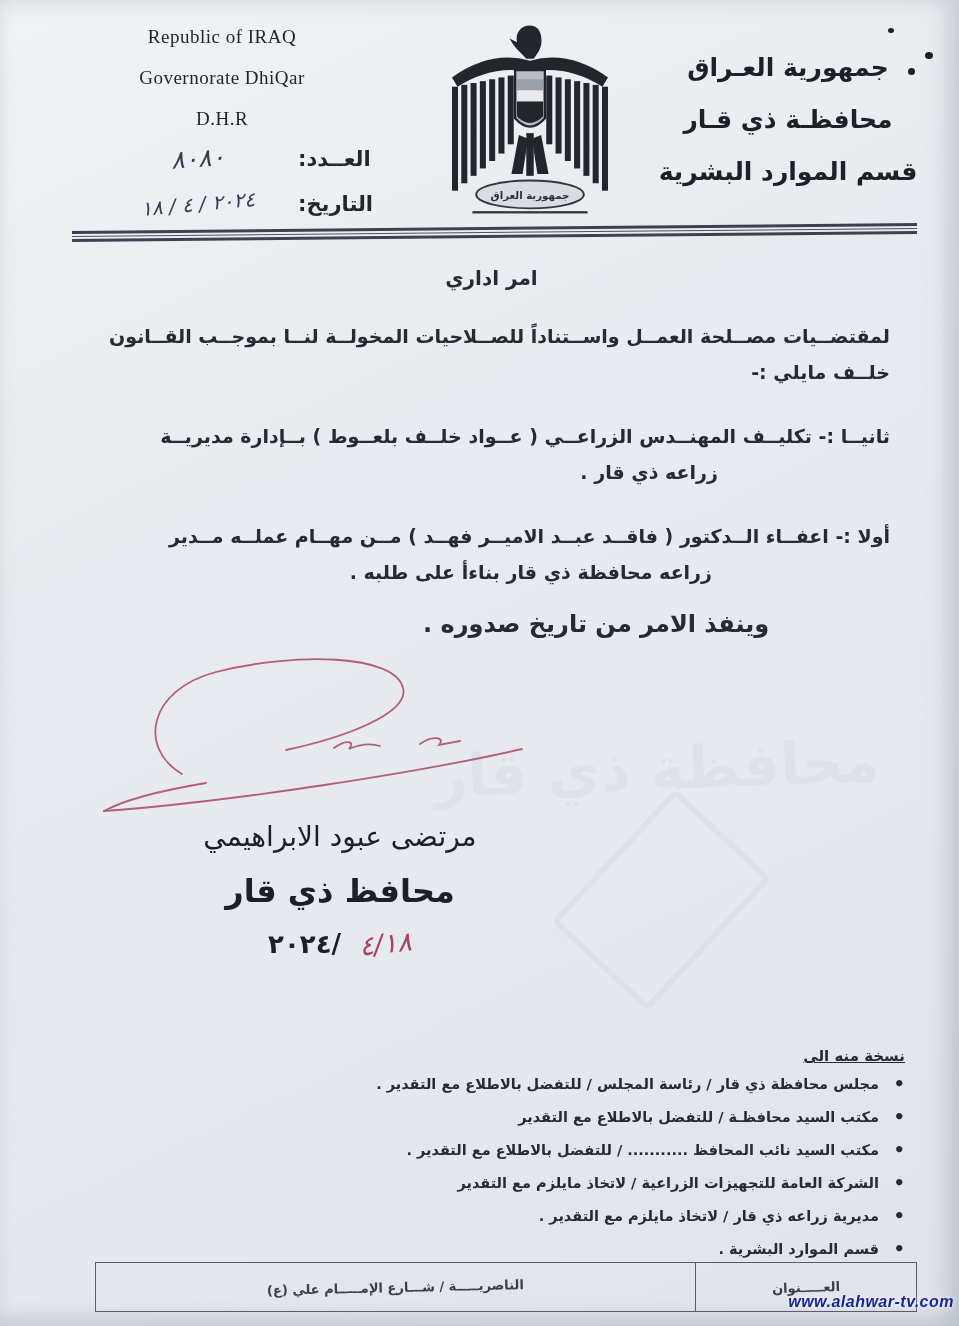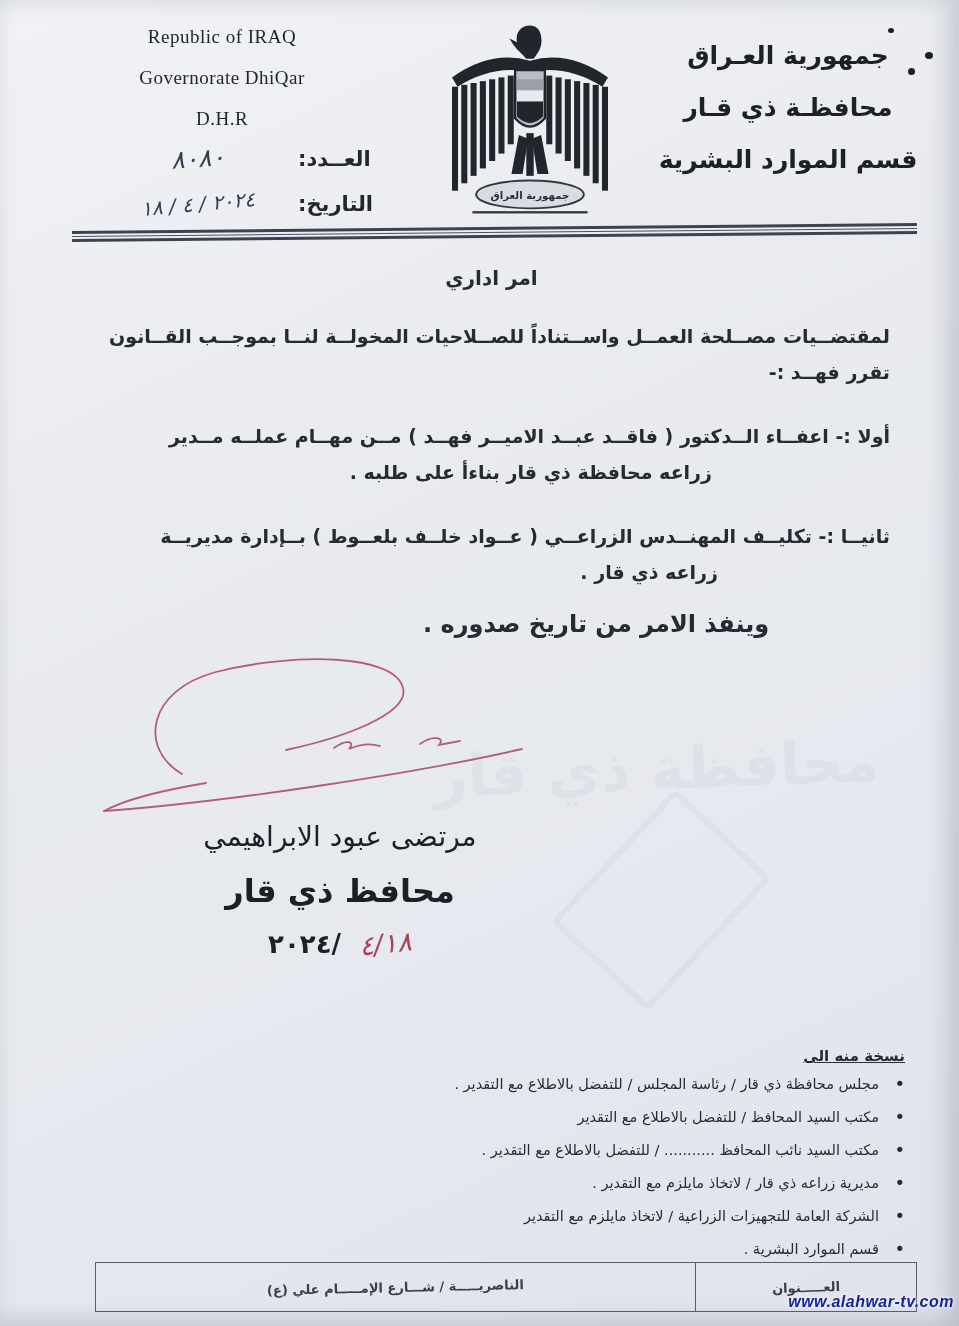--- a/index.html
+++ b/index.html
@@ -13,21 +13,21 @@
     color:#23262c;
     box-shadow:inset -14px 0 22px rgba(90,95,110,.18), inset 0 -10px 18px rgba(90,95,110,.10);
   }
   
   .hdr-en{
     position:absolute;left:72px;top:16px;width:300px;
     text-align:center;font-family:"Liberation Serif",serif;
     font-size:19px;line-height:41px;color:#1f232a;letter-spacing:.5px;
   }
   .hdr-ar{
-    position:absolute;left:642px;top:30px;width:292px;
+    position:absolute;left:642px;top:42px;width:292px;
     direction:rtl;text-align:center;
     font-weight:800;font-size:25px;line-height:52px;color:#1d2127;
     letter-spacing:.5px;
   }
   .numblock{position:absolute;left:98px;top:136px;width:300px;}
   .numrow{display:flex;direction:ltr;align-items:center;height:45px;}
   .numrow .val{flex:1;text-align:center;}
   .numrow .lbl{width:100px;text-align:left;font-weight:800;font-size:21px;direction:rtl;}
   .hand{
     display:inline-block;font-style:italic;font-weight:400;
@@ -67,21 +67,21 @@
   .sig-date .handred{font-style:italic;color:#a8435b;letter-spacing:6px;display:inline-block;transform:rotate(-6deg);margin-left:10px;font-size:27px;}
   
   .wm{position:absolute;left:400px;top:735px;width:520px;opacity:.06;transform:rotate(-2deg);pointer-events:none;}
   .wm-text{direction:rtl;text-align:center;font-weight:800;font-size:58px;color:#6b7486;letter-spacing:14px;}
   .wm-nib{margin:6px auto 0;width:120px;height:170px;border:6px solid #6b7486;
     transform:rotate(45deg);border-radius:8px;}
   
   .cc{position:absolute;top:1046px;right:54px;width:600px;direction:rtl;text-align:right;color:#262a31;}
   .cc-head{display:inline-block;font-size:15px;font-weight:800;text-decoration:underline;margin-bottom:8px;}
   .cc ul{list-style:none;margin:0;padding:0;}
-  .cc li{font-size:14.5px;font-weight:400;line-height:22px;margin-bottom:11px;padding-right:26px;position:relative;}
+  .cc li{font-size:14.5px;font-weight:700;line-height:22px;margin-bottom:11px;padding-right:26px;position:relative;}
   .cc li .bullet{position:absolute;right:0;top:0;}
   .cc li .bullet::before{content:"•";font-size:18px;}
   
   .footer-box{
     position:absolute;left:95px;right:42px;top:1262px;height:48px;
     border:1.3px solid #585e69;display:flex;direction:ltr;background:transparent;
   }
   .footer-left{flex:1;display:flex;align-items:center;justify-content:center;
     direction:rtl;font-size:13px;font-weight:600;color:#3a4049;transform:rotate(-1.3deg);}
   .footer-div{width:1.3px;background:#585e69;}
@@ -173,31 +173,31 @@
     <div class="r1"></div>
       <div class="r2"></div>
       <div class="r3"></div>
   </div>
 
   <div class="doc-body">
     <div class="doc-title">امر اداري</div>
 
     <div class="para intro">
       <span>لمقتضــيات مصــلحة العمــل واســتناداً للصــلاحيات المخولــة لنــا بموجــب القــانون</span>
-      <span class="cont">تقرر فهــد :-</span>
+      <span class="cont">خلــف مايلي :-</span>
+    </div>
+
+    <div class="para item2">
+      <span>ثانيــا :- تكليــف المهنــدس الزراعــي ( عــواد خلــف بلعــوط ) بــإدارة مديريــة</span>
+      <span class="cont">زراعه ذي قار .</span>
     </div>
 
     <div class="para item1">
       <span>أولا :- اعفــاء الــدكتور ( فاقــد عبــد الاميــر فهــد ) مــن مهــام عملــه مــدير</span>
       <span class="cont">زراعه محافظة ذي قار بناءأ على طلبه .</span>
-    </div>
-
-    <div class="para item2">
-      <span>ثانيــا :- تكليــف المهنــدس الزراعــي ( عــواد خلــف بلعــوط ) بــإدارة مديريــة</span>
-      <span class="cont">زراعه ذي قار .</span>
     </div>
 
     <div class="effective">وينفذ الامر من تاريخ صدوره .</div>
   </div>
 
   <div class="wm">
     <div class="wm-text">محافظة ذي قار</div>
     <div class="wm-nib"></div>
   </div>
 
@@ -216,24 +216,24 @@
     <div class="sig-date">
       <span class="printed">٢٠٢٤/</span>
       <span class="handred">٤/١٨</span>
     </div>
   </div>
 
   <div class="cc">
     <span class="cc-head">نسخة منه الى</span>
     <ul>
       <li><span class="bullet"></span><span>مجلس محافظة ذي قار / رئاسة المجلس / للتفضل بالاطلاع مع التقدير .</span></li>
-      <li><span class="bullet"></span><span>مكتب السيد المحافظ / للتفضل بالاطلاع مع التقدير</span></li>
+      <li><span class="bullet"></span><span>مكتب السيد محافظـة / للتفضل بالاطلاع مع التقدير</span></li>
       <li><span class="bullet"></span><span>مكتب السيد نائب المحافظ ........... / للتفضل بالاطلاع مع التقدير .</span></li>
+      <li><span class="bullet"></span><span>الشركة العامة للتجهيزات الزراعية / لاتخاذ مايلزم مع التقدير</span></li>
       <li><span class="bullet"></span><span>مديرية زراعه ذي قار / لاتخاذ مايلزم  مع التقدير .</span></li>
-      <li><span class="bullet"></span><span>الشركة العامة للتجهيزات الزراعية / لاتخاذ مايلزم مع التقدير</span></li>
       <li><span class="bullet"></span><span>قسم الموارد البشرية .</span></li>
     </ul>
   </div>
 
   <div class="footer-box">
     <div class="footer-left">الناصريـــــة / شـــارع الإمـــــام علي (ع)</div>
     <div class="footer-div"></div>
     <div class="footer-right">العـــــنوان</div>
   </div>
 

